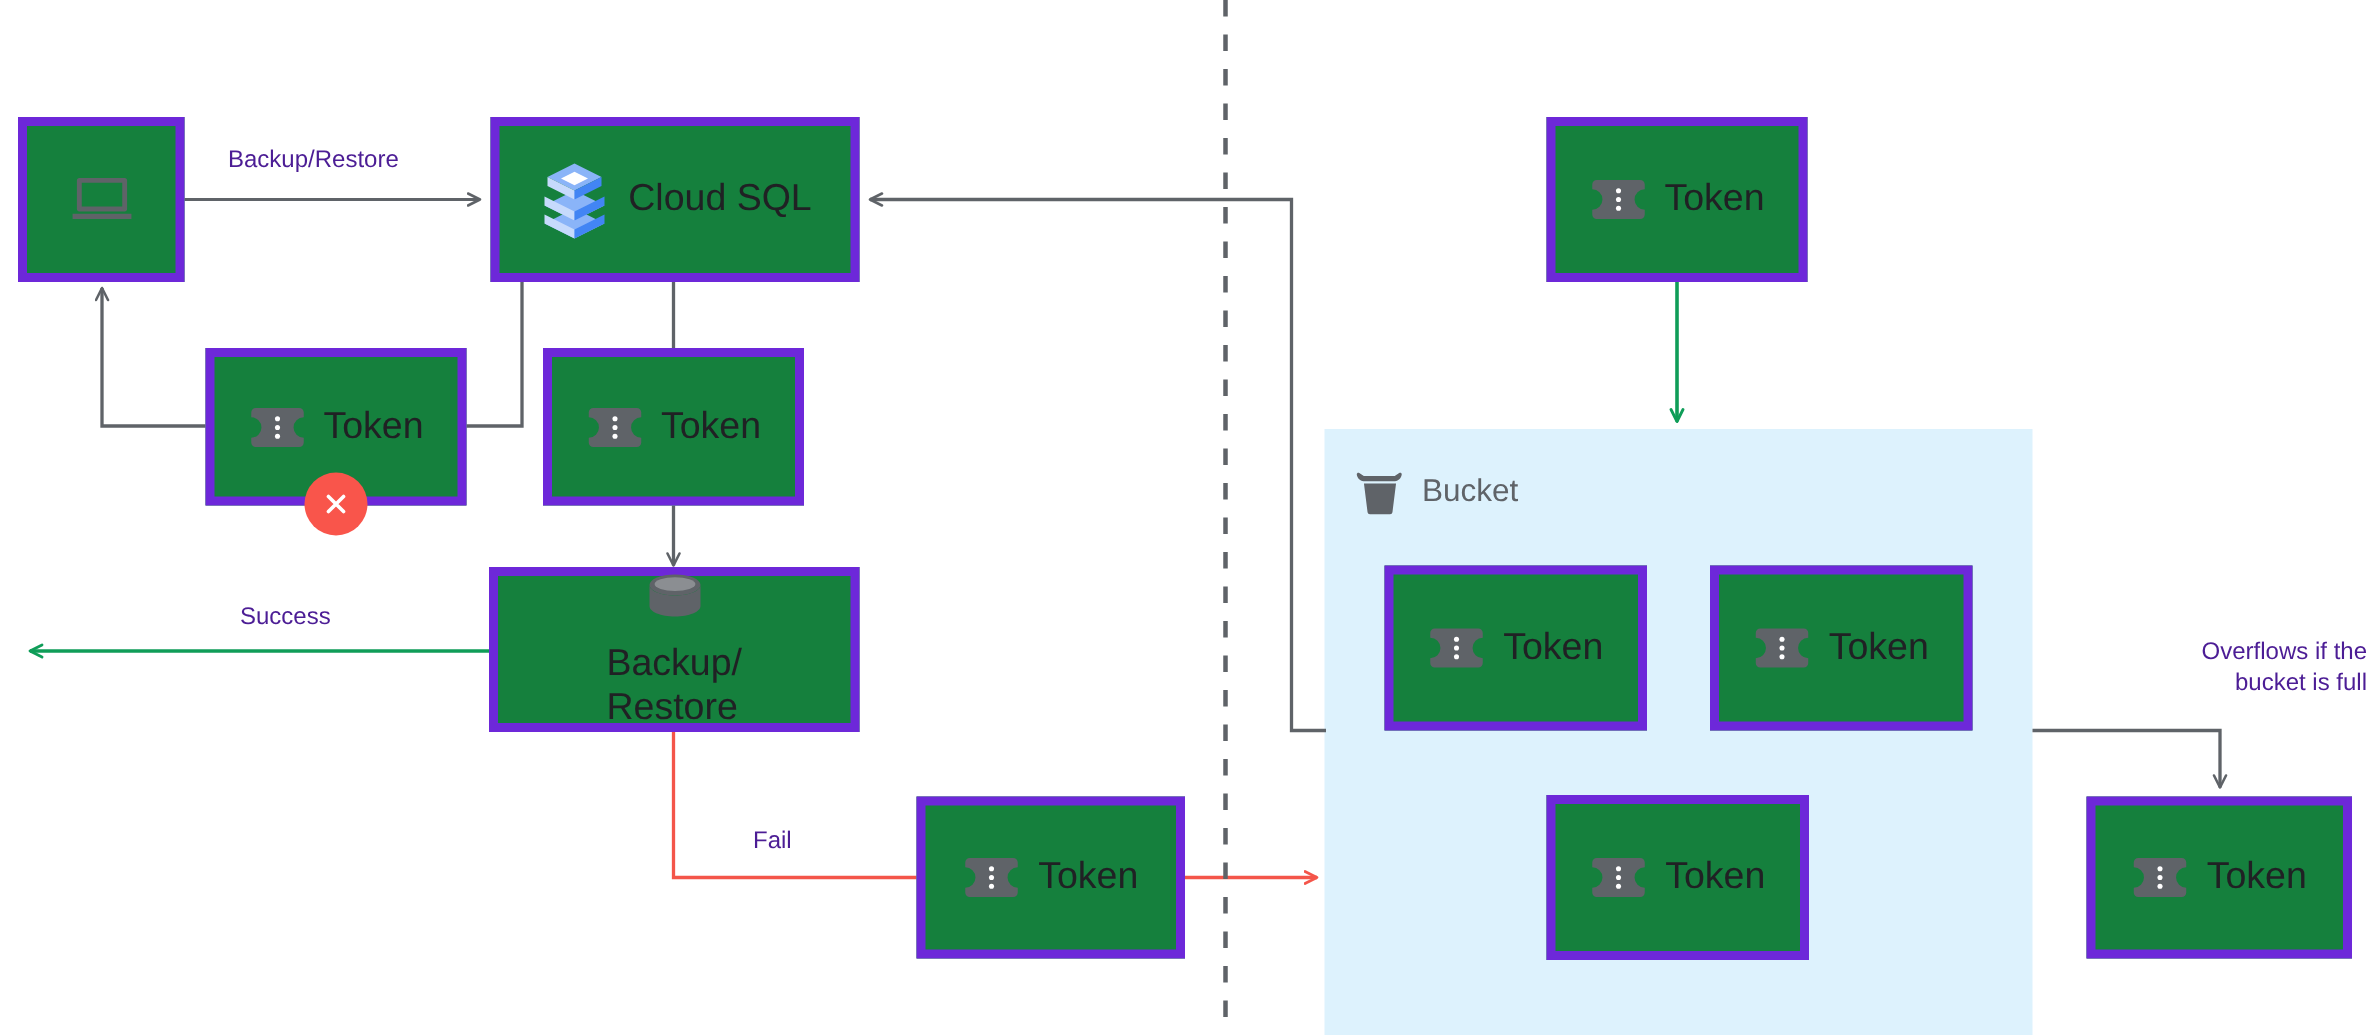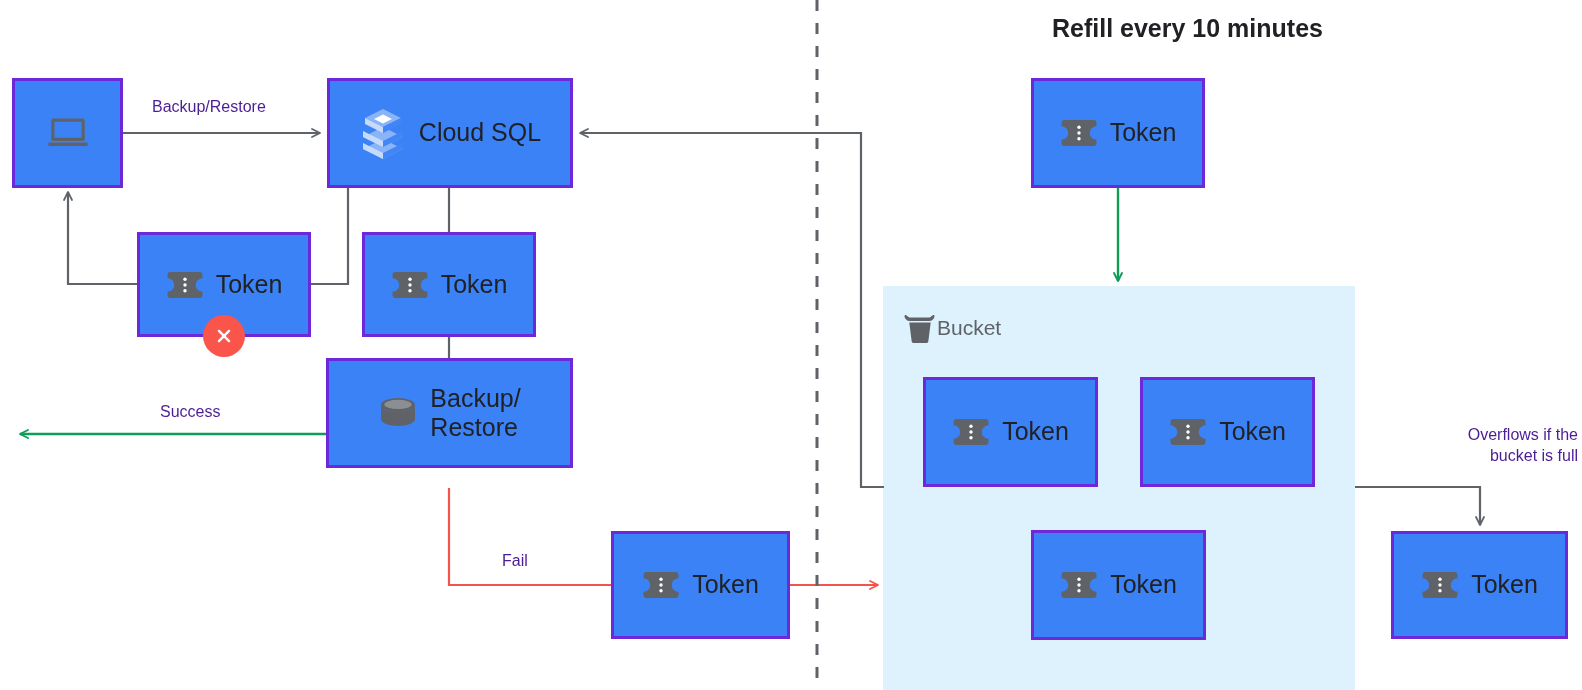--- a/index.html
+++ b/index.html
@@ -16,22 +16,22 @@
     width: 1582px;
     height: 690px;
     background: #ffffff;
     overflow: hidden;
   }
 
   
   .node {
     position: absolute;
     box-sizing: border-box;
-    background: #3b82f6;
-    border: 3px solid #6d28d9;
+    background: #15803d;
+    border: 6px solid #6d28d9;
     display: flex;
     align-items: center;
     justify-content: center;
     gap: 12px;
     z-index: 5;
   }
   .node .label {
     font-size: 25px;
     color: #202124;
     line-height: 1.18;
@@ -91,20 +91,21 @@
   
   #bucket-region {
     position: absolute;
     background: #ddf2fd;
     z-index: 1;
   }
   #bucket-caption {
     position: absolute;
     display: flex;
     align-items: center;
+    gap: 11px;
     z-index: 4;
   }
   #bucket-caption .bk-label {
     font-size: 21px;
     color: #5f6368;
   }
 
   
   #refill-title {
     position: absolute;
@@ -155,21 +156,20 @@
       <path stroke="#f4554a" stroke-width="2.2" marker-end="url(#arw-red)" d="M789,585 L878,585"></path>
 
       <path stroke="#0f9d58" stroke-width="2.4" marker-end="url(#arw-green)" d="M1118,188 L1118,281"></path>
 
       <path stroke="#5f6368" stroke-width="2.2" marker-end="url(#arw-gray)" d="M1355,487 L1480,487 L1480,525"></path>
 
       <path stroke="#5f6368" stroke-width="3" stroke-dasharray="11 12" d="M817,0 L817,690"></path>
     </g>
   </svg>
 
-  <div id="refill-title" style="left:1052px; top:14px;">Refill every 10 minutes</div>
 
   <div class="node" style="left:12px; top:78px; width:111px; height:110px;">
     <span class="icon">
       <svg class="laptop-ico" viewBox="0 0 24 20">
         <path fill="#5f6368" d="M3.2 2.2h17.6v11.1H3.2z" opacity="0"></path>
         <path fill="#5f6368" d="M3.6 2.0h16.8c.5 0 .9.4.9.9v10.6c0 .5-.4.9-.9.9H3.6c-.5 0-.9-.4-.9-.9V2.9c0-.5.4-.9.9-.9zm.9 1.8v8.8h15V3.8h-15z"></path>
         <path fill="#5f6368" d="M1.1 15.3h21.8v1.9H1.1z"></path>
       </svg>
     </span>
   </div>
@@ -217,21 +217,21 @@
       <svg class="token-ico" viewBox="0 0 38 30">
         <path fill="#5f6368" d="M4.5 2h29a3 3 0 0 1 3 3v3.2a3.9 3.9 0 0 0 0 13.6V25a3 3 0 0 1-3 3h-29a3 3 0 0 1-3-3v-3.2a3.9 3.9 0 0 0 0-13.6V5a3 3 0 0 1 3-3z"></path>
         <circle fill="#ffffff" cx="19" cy="9.2" r="1.7"></circle>
         <circle fill="#ffffff" cx="19" cy="15" r="1.7"></circle>
         <circle fill="#ffffff" cx="19" cy="20.8" r="1.7"></circle>
       </svg>
     </span>
     <span class="label">Token</span>
   </div>
 
-  <div class="node" style="left:326px; top:358px; width:247px; height:110px;">
+  <div class="node" style="left:326px; top:378px; width:247px; height:110px;flex-direction:column;">
     <span class="icon">
       <svg class="db-ico" viewBox="0 0 40 36">
         <ellipse fill="#5f6368" cx="20" cy="10" rx="17" ry="7"></ellipse>
         <path fill="#5f6368" d="M3 10v14c0 3.9 7.6 7 17 7s17-3.1 17-7V10c0 3.9-7.6 7-17 7S3 13.9 3 10z"></path>
         <ellipse fill="#ffffff" cx="20" cy="9.4" rx="13.6" ry="4.6" opacity="0.28"></ellipse>
       </svg>
     </span>
     <span class="label">Backup/
 Restore</span>
   </div>

